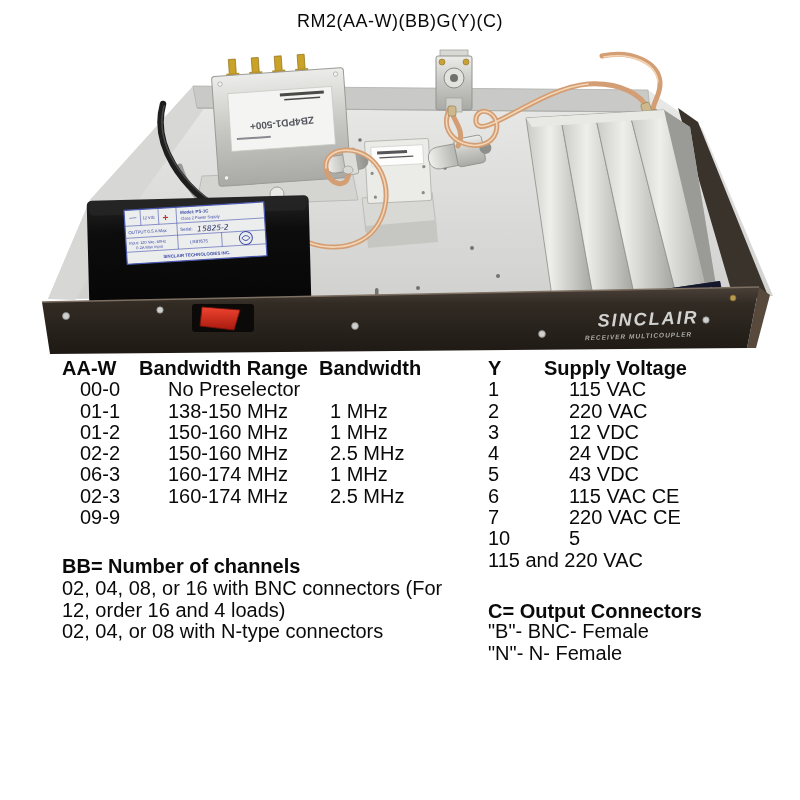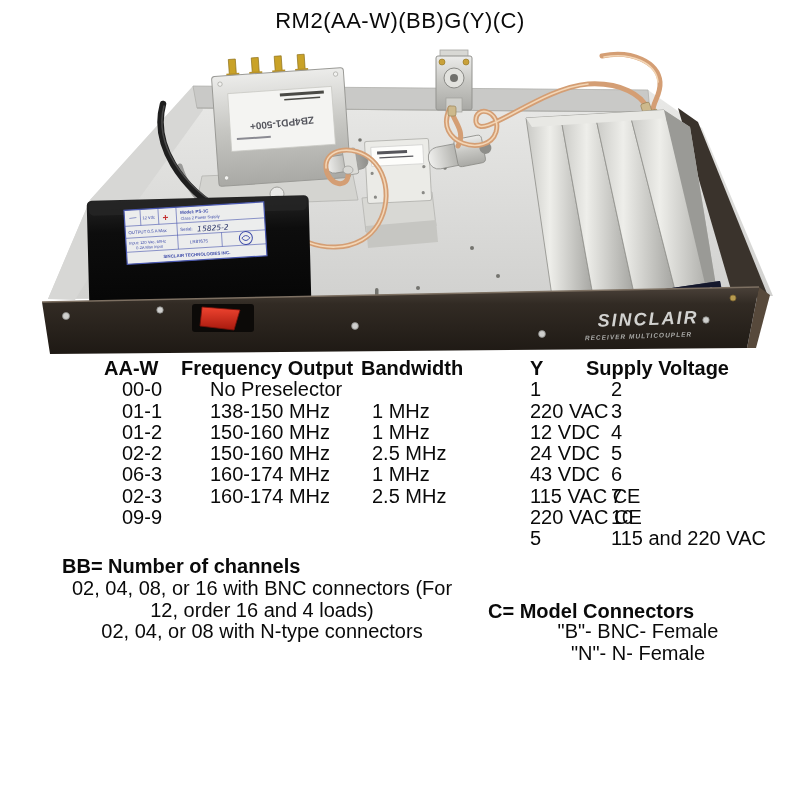--- a/index.html
+++ b/index.html
@@ -1,31 +1,31 @@
 <!DOCTYPE html>
 <html><head>
 <meta charset="utf-8">
 <style>
   html,body{margin:0;padding:0;background:#ffffff;}
   body{width:800px;height:800px;position:relative;font-family:"Liberation Sans",sans-serif;color:#0a0a0a;overflow:hidden;}
-  .title{position:absolute;left:0;right:0;top:5px;text-align:center;font-size:22px;line-height:32px;font-weight:400;letter-spacing:0.5px;}
+  .title{position:absolute;left:0;right:0;top:5px;text-align:center;font-size:18px;line-height:32px;font-weight:400;letter-spacing:0.5px;}
   .photo-wrap{position:absolute;left:30px;top:48px;width:745px;height:310px;}
   .grid-head,.grid-body{position:absolute;font-size:20px;line-height:21.3px;display:grid;}
   .grid-head{font-weight:bold;}
   .lt-head{left:62px;top:358px;grid-template-columns:77px 180px 120px;}
   .lt-body{left:80px;top:379.3px;grid-template-columns:88px 162px 120px;}
   .rt-head{left:488px;top:358px;grid-template-columns:56px 200px;}
   .rt-body{left:488px;top:379.3px;grid-template-columns:81px 230px;}
   .sec-head{position:absolute;font-size:20px;line-height:22px;font-weight:bold;}
   .bb-head{left:62px;top:555px;}
   .c-head{left:488px;top:600px;}
-  .sec-lines{position:absolute;font-size:20px;line-height:21.5px;text-align:center;}
+  .sec-lines{position:absolute;font-size:20px;line-height:21.5px;}
   .bb-lines{left:62px;top:578px;width:400px;}
   .c-lines{left:488px;top:621px;width:300px;}
-  .cell{white-space:nowrap;margin-left:42px;}
+  .cell{white-space:nowrap;}
 </style>
 </head>
 <body>
 
 <div class="title">RM2(AA-W)(BB)G(Y)(C)</div>
 
 <div class="photo-wrap">
 <svg width="745" height="310" viewBox="0 0 745 310" xmlns="http://www.w3.org/2000/svg">
   <defs>
     <linearGradient id="trayGrad" x1="0" y1="0" x2="0" y2="1">
@@ -257,21 +257,21 @@
     <g transform="rotate(-2 618 272)">
       <text x="618" y="277" text-anchor="middle" font-size="18" font-weight="bold" font-style="italic" letter-spacing="2" fill="#d2d2d0">SINCLAIR</text>
       <text x="608" y="290" text-anchor="middle" font-size="6.5" font-weight="bold" font-style="italic" letter-spacing="1" fill="#a9a9a7">RECEIVER MULTICOUPLER</text>
     </g>
   </g>
 </svg>
 </div>
 
 <div class="grid-head lt-head">
   <div class="cell">AA-W</div>
-  <div class="cell">Frequency Output</div>
+  <div class="cell">Bandwidth Range</div>
   <div class="cell">Bandwidth</div>
 </div>
 <div class="grid-body lt-body">
   <div class="cell">00-0</div>
   <div class="cell">No Preselector</div>
   <div class="cell"></div>
   <div class="cell">01-1</div>
   <div class="cell">138-150 MHz</div>
   <div class="cell">1 MHz</div>
   <div class="cell">01-2</div>
@@ -289,20 +289,21 @@
   <div class="cell">09-9</div>
   <div class="cell"></div>
 </div>
 
 <div class="grid-head rt-head">
   <div class="cell">Y</div>
   <div class="cell">Supply Voltage</div>
 </div>
 <div class="grid-body rt-body">
   <div class="cell">1</div>
+  <div class="cell">115 VAC</div>
   <div class="cell">2</div>
   <div class="cell">220 VAC</div>
   <div class="cell">3</div>
   <div class="cell">12 VDC</div>
   <div class="cell">4</div>
   <div class="cell">24 VDC</div>
   <div class="cell">5</div>
   <div class="cell">43 VDC</div>
   <div class="cell">6</div>
   <div class="cell">115 VAC CE</div>
@@ -313,17 +314,17 @@
   <div class="cell">115 and 220 VAC</div>
 </div>
 
 <div class="sec-head bb-head">BB= Number of channels</div>
 <div class="sec-lines bb-lines">
   <div>02, 04, 08, or 16 with BNC connectors (For</div>
   <div>12, order 16 and 4 loads)</div>
   <div>02, 04, or 08 with N-type connectors</div>
 </div>
 
-<div class="sec-head c-head">C= Model Connectors</div>
+<div class="sec-head c-head">C= Output Connectors</div>
 <div class="sec-lines c-lines">
   <div>"B"- BNC- Female</div>
   <div>"N"- N- Female</div>
 </div>
 
 </body></html>

